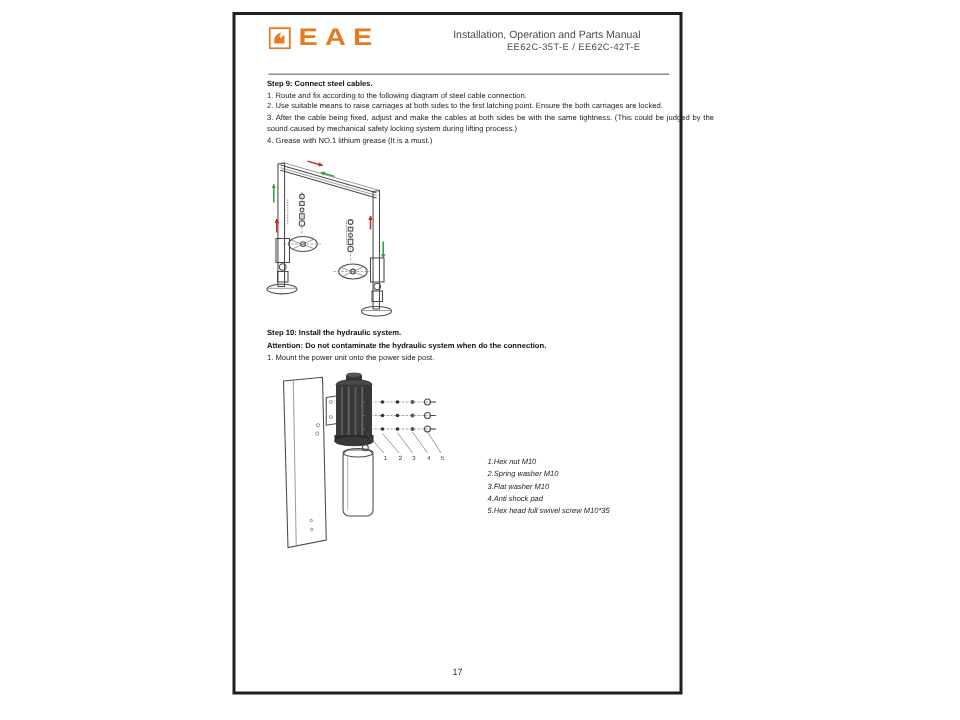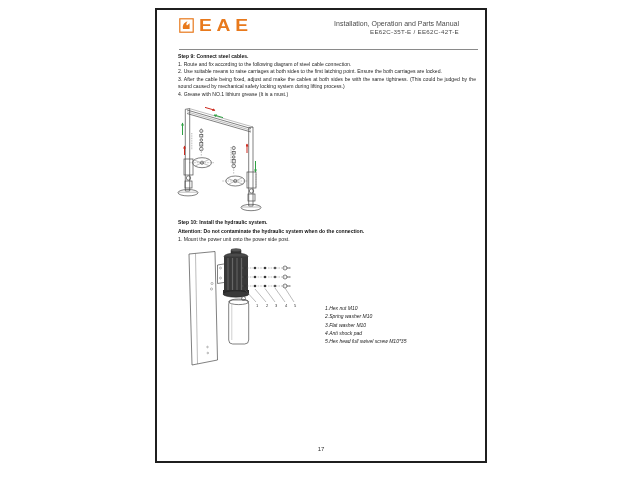--- a/index.html
+++ b/index.html
@@ -5,21 +5,21 @@
   :root{
     --accent_orange:#e8791c;
     --arrow_red:#cc2a1e;
     --arrow_green:#2fa043;
     --line_dark:#4a4a4a;
     --text_dark:#252525;
   }
   html,body{margin:0;padding:0;background:#ffffff;}
   .canvas{position:relative;width:640px;height:480px;background:#ffffff;overflow:hidden;
           font-family:"Liberation Sans", sans-serif;color:var(--text_dark);}
-  .page{position:absolute;left:155px;top:8px;width:332px;height:455px;background:#fff;
+  .page{position:absolute;left:155px;top:8px;width:300px;height:455px;background:#fff;
         border:2px solid #1f1f1f;box-sizing:border-box;padding-left:12px;}
   
   .logo{position:absolute;left:22px;top:8px;display:flex;align-items:center;gap:5px;}
   .logo-icon{width:15px;height:15px;}
   .logo-text{font-size:16px;font-weight:bold;color:var(--accent_orange);
              letter-spacing:4px;transform:scaleX(1.2);transform-origin:left center;line-height:15px;}
   .header-text{position:absolute;right:26px;top:9px;text-align:right;color:#4a4a4a;}
   .header-title{font-size:7px;line-height:9px;}
   .header-models{font-size:6.2px;line-height:8px;letter-spacing:0.3px;}
   .header-rule{position:absolute;left:22px;right:7px;top:39px;border-top:1px solid #8a8a8a;}

